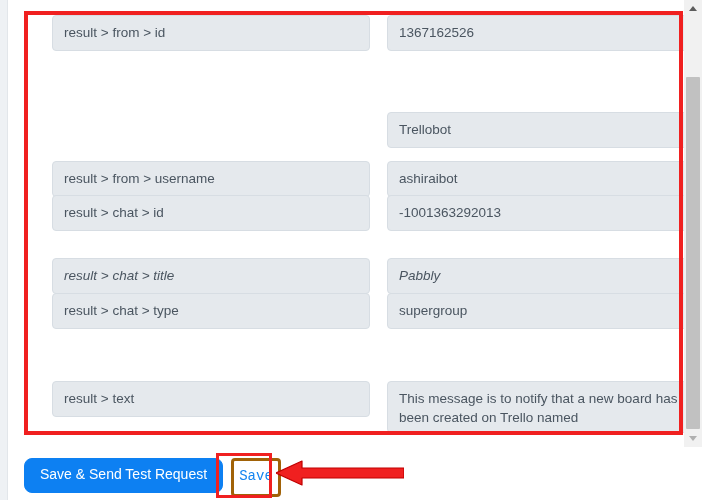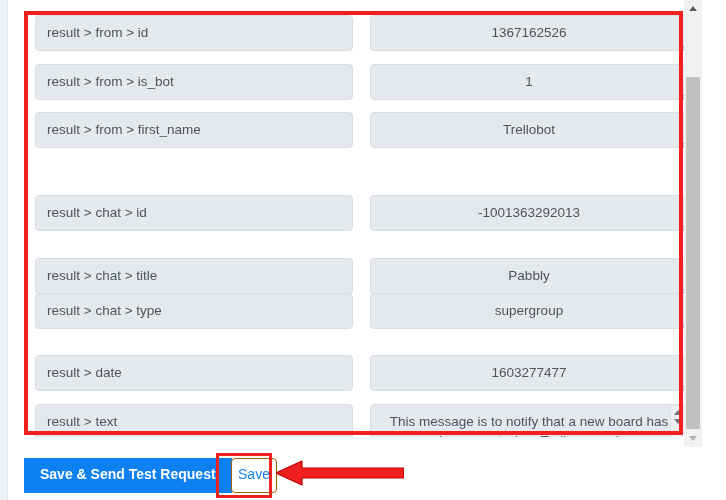--- a/index.html
+++ b/index.html
@@ -60,30 +60,30 @@
     background: #e5e9ed;
     border: 1px solid #d7dde3;
     border-radius: 4px;
     color: #4a5560;
     font-size: 13.5px;
     line-height: 34px;
     padding: 0 11px;
     white-space: nowrap;
     overflow: hidden;
     font-family: "Liberation Sans", "DejaVu Sans", sans-serif;
+    margin-left: 17px;
   }
   .field-label-box {
     left: 0;
     width: 318px;
   }
   .field-value-box {
     left: 335px;
     width: 318px;
     position: absolute;
-    text-align: center;
   }
 
   
   .resize-grip {
     position: absolute;
     right: 2px;
     bottom: 1px;
     width: 11px;
     height: 11px;
     pointer-events: none;
@@ -209,44 +209,44 @@
     border-top: 1px solid #ffffff;
   }
   #btn-save-send {
     position: absolute;
     left: 15px;
     top: 9px;
     height: 33px;
     padding: 0 15px;
     background: #0d80f2;
     border: 1px solid #0d80f2;
-    border-radius: 0;
+    border-radius: 8px;
     color: #ffffff;
     font-size: 14px;
-    font-weight: bold;
+    font-weight: normal;
     line-height: 31px;
     cursor: pointer;
     font-family: "Liberation Sans", "DejaVu Sans", sans-serif;
     white-space: nowrap;
   }
   #btn-save {
     position: absolute;
     left: 222px;
     top: 9px;
     height: 33px;
     width: 44px;
     background: #ffffff;
-    border: 1px solid #a16207;
+    border: 3px solid #a16207;
     border-radius: 4px;
     color: #1585f0;
     font-size: 14px;
     line-height: 31px;
     text-align: center;
     cursor: pointer;
-    font-family: Liberation Sans, sans-serif;
+    font-family: Liberation Mono, monospace;
   }
   
   #save-annotation {
     position: absolute;
     left: 216px;
     top: 453px;
     width: 56px;
     height: 45px;
     border: 3px solid #f02020;
     box-sizing: border-box;
@@ -270,45 +270,40 @@
 <div id="left-gutter"></div>
 
 <div id="form-surface">
 
   <div id="field-list">
 
   <div class="field-row" style="top: 15px;">
         <div class="field-label-box">result &gt; from &gt; id</div>
         <div class="field-value-box">1367162526<div class="resize-grip"></div></div>
       </div>
-      <div class="field-row" style="top: 63.6px;">
-        <div class="field-label-box">result &gt; from &gt; is_bot</div>
-        <div class="field-value-box">1<div class="resize-grip"></div></div>
-      </div>
       <div class="field-row" style="top: 112.2px;">
-        <div class="field-label-box">result &gt; from &gt; first_name</div>
         <div class="field-value-box">Trellobot<div class="resize-grip"></div></div>
+      </div>
+      <div class="field-row" style="top: 160.8px;">
+        <div class="field-label-box">result &gt; from &gt; username</div>
+        <div class="field-value-box">ashiraibot<div class="resize-grip"></div></div>
       </div>
       <div class="field-row" style="top: 195px;">
         <div class="field-label-box">result &gt; chat &gt; id</div>
         <div class="field-value-box">-1001363292013<div class="resize-grip"></div></div>
       </div>
-      <div class="field-row" style="top: 258px;">
+      <div class="field-row" style="top: 258px; font-style: italic;">
         <div class="field-label-box">result &gt; chat &gt; title</div>
         <div class="field-value-box">Pabbly<div class="resize-grip"></div></div>
       </div>
       <div class="field-row" style="top: 293px;">
         <div class="field-label-box">result &gt; chat &gt; type</div>
         <div class="field-value-box">supergroup<div class="resize-grip"></div></div>
       </div>
-      <div class="field-row" style="top: 355.2px;">
-        <div class="field-label-box">result &gt; date</div>
-        <div class="field-value-box">1603277477<div class="resize-grip"></div></div>
-      </div>
-      <div class="field-row" style="top: 404px;">
+      <div class="field-row" style="top: 381px;">
         <div class="field-label-box">result &gt; text</div>
         <div class="field-value-box multiline">This message is to notify that a new board has been created on Trello named<div class="inner-scrollbar">
             <div class="arr up"></div>
             <div class="arr down"></div>
           </div></div>
       </div>
     </div>
 
 </div>
 

